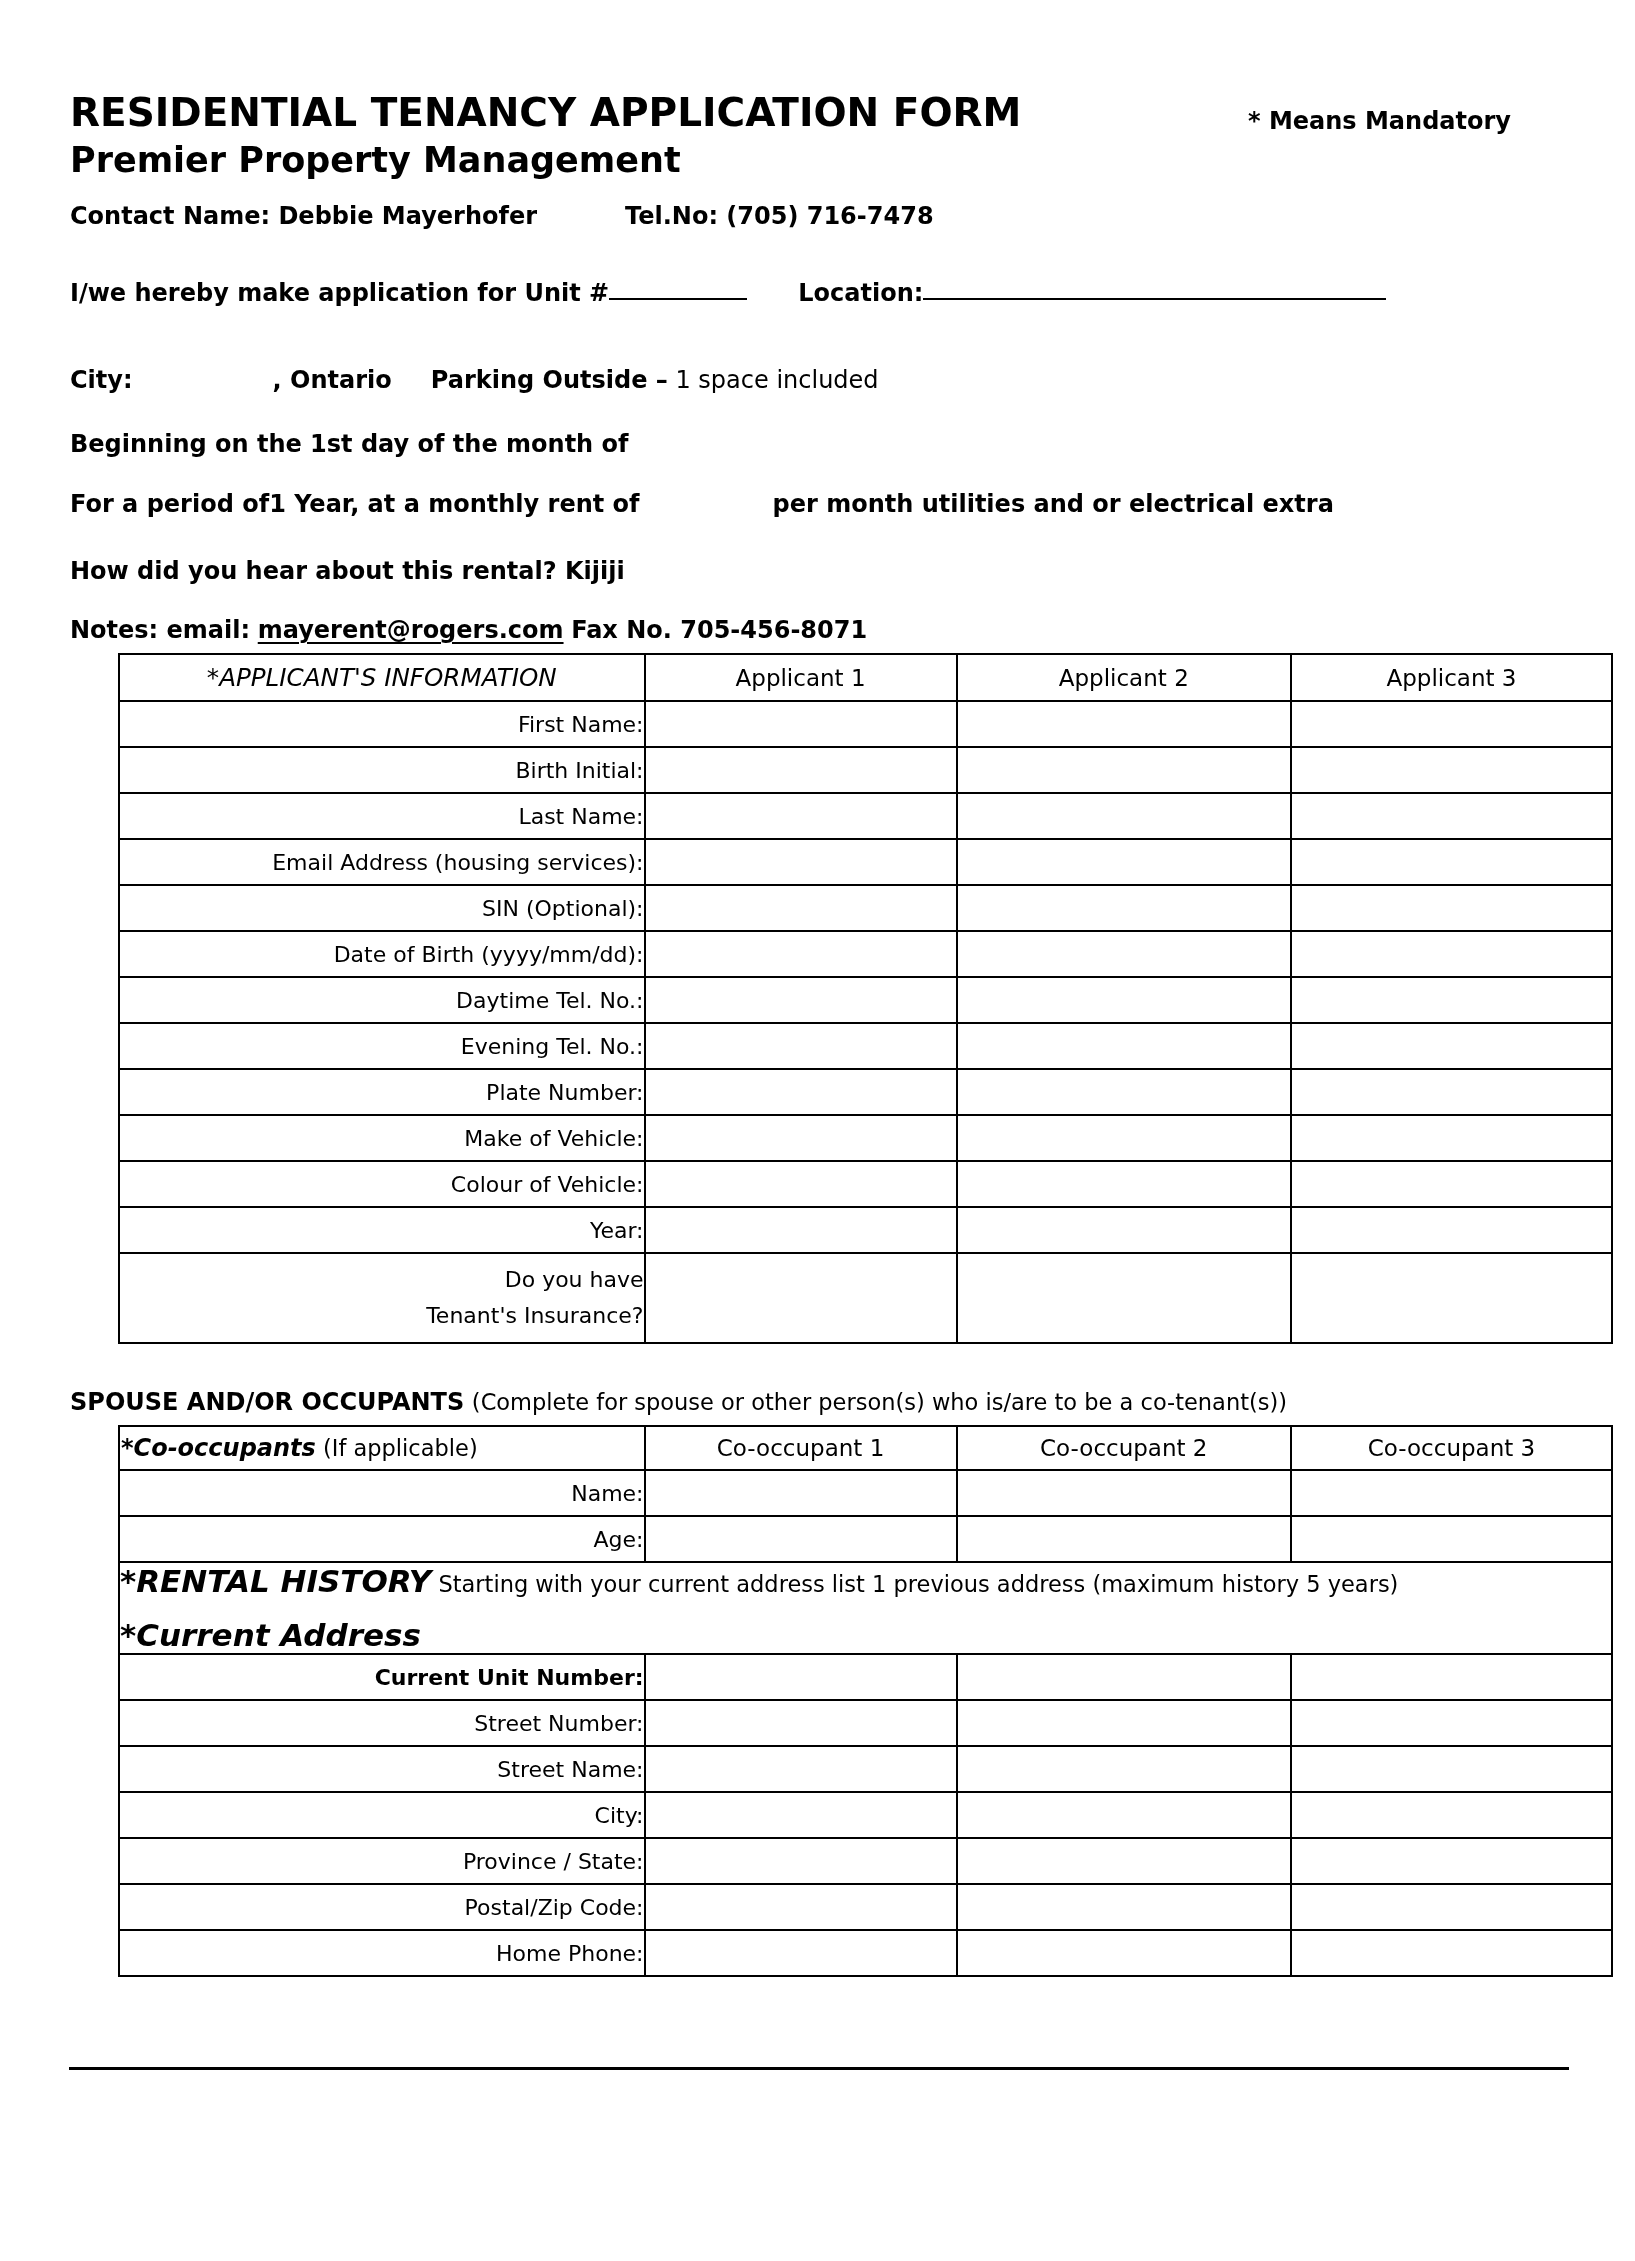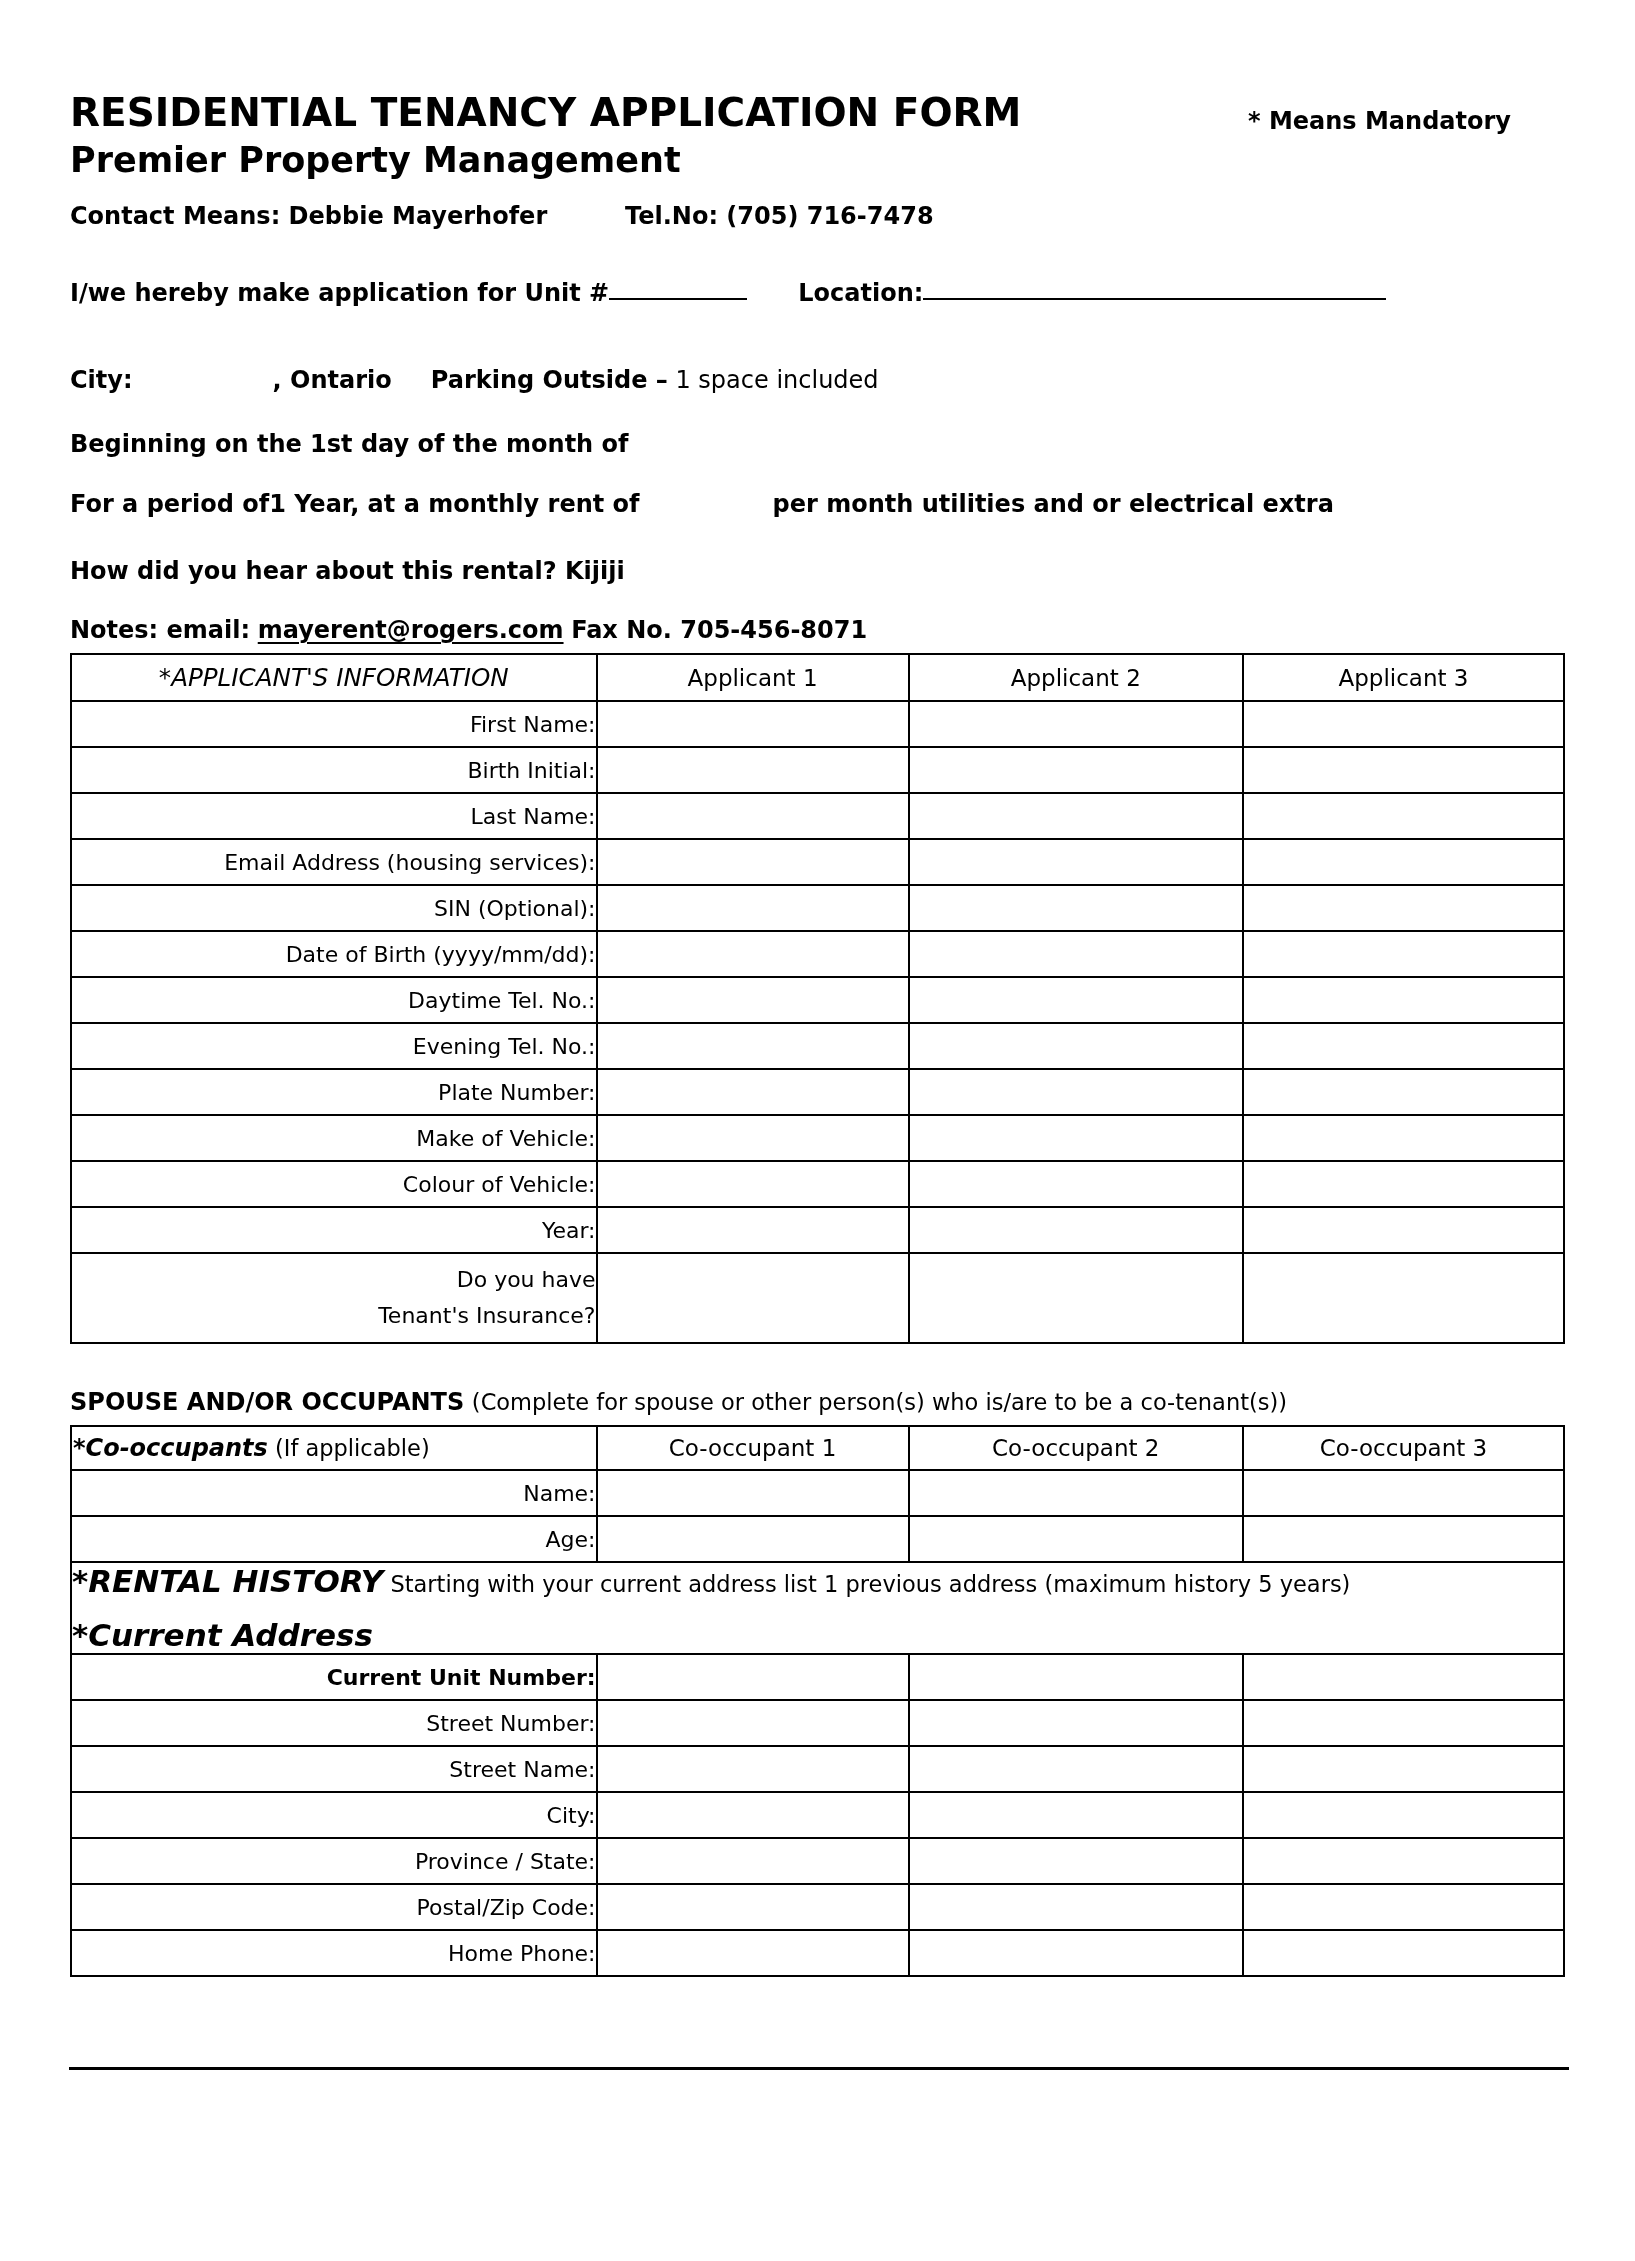--- a/index.html
+++ b/index.html
@@ -44,21 +44,21 @@
 
   table.grid {
     border-collapse:collapse; table-layout:fixed;
     width:1495px; margin-top:8.4px;
   }
   table.grid td, table.grid th {
     border-top:2.8px solid #000; border-bottom:2.8px solid #000;
     border-left:2.1px solid #000; border-right:2.1px solid #000;
     padding:0; font-weight:normal;
   }
-  table.grid { border:2.8px solid #000; }
+  table.grid { border:2.8px solid #000;margin-left:48px; }
   col.c-label { width:35.2%; }
   col.c-a1 { width:20.9%; }
   col.c-a2 { width:22.4%; }
   col.c-a3 { width:21.5%; }
 
   .hdr-cell { font-size:24.6px; font-weight:bold; font-style:italic; text-align:center; height:45px; vertical-align:middle; }
   .col-hdr { font-size:23px; font-weight:bold; text-align:center; vertical-align:middle; }
   .row-label { font-size:22px; text-align:right; padding-right:9.8px; height:44px; vertical-align:middle; }
   .row-label.tall { height:88px; white-space:pre-line; line-height:1.65; }
   .row-label.boldlbl { font-weight:bold; }
@@ -83,21 +83,21 @@
 </head>
 <body>
 
 <div class="page">
 
   <div class="mandatory">* Means Mandatory</div>
   <h1>RESIDENTIAL TENANCY APPLICATION FORM</h1>
   <h2>Premier Property Management</h2>
 
   <div class="line contact">
-    <span class="b contact-name">Contact Means: Debbie Mayerhofer</span><span class="b">Tel.No: (705) 716-7478</span>
+    <span class="b contact-name">Contact Name: Debbie Mayerhofer</span><span class="b">Tel.No: (705) 716-7478</span>
   </div>
 
   <div class="line appline">
     <span class="b">I/we hereby make application for Unit #</span><span class="fill" style="width:138px"></span><span class="sp" style="width:51px"></span><span class="b">Location:</span><span class="fill" style="width:463px"></span>
   </div>
 
   <div class="line cityline">
     <span class="b">City:</span><span class="sp" style="width:140px"></span><span class="b">, Ontario</span><span class="sp" style="width:39px"></span><span class="b">Parking Outside –</span><span>&nbsp;</span><span>1 space included</span>
   </div>
 

